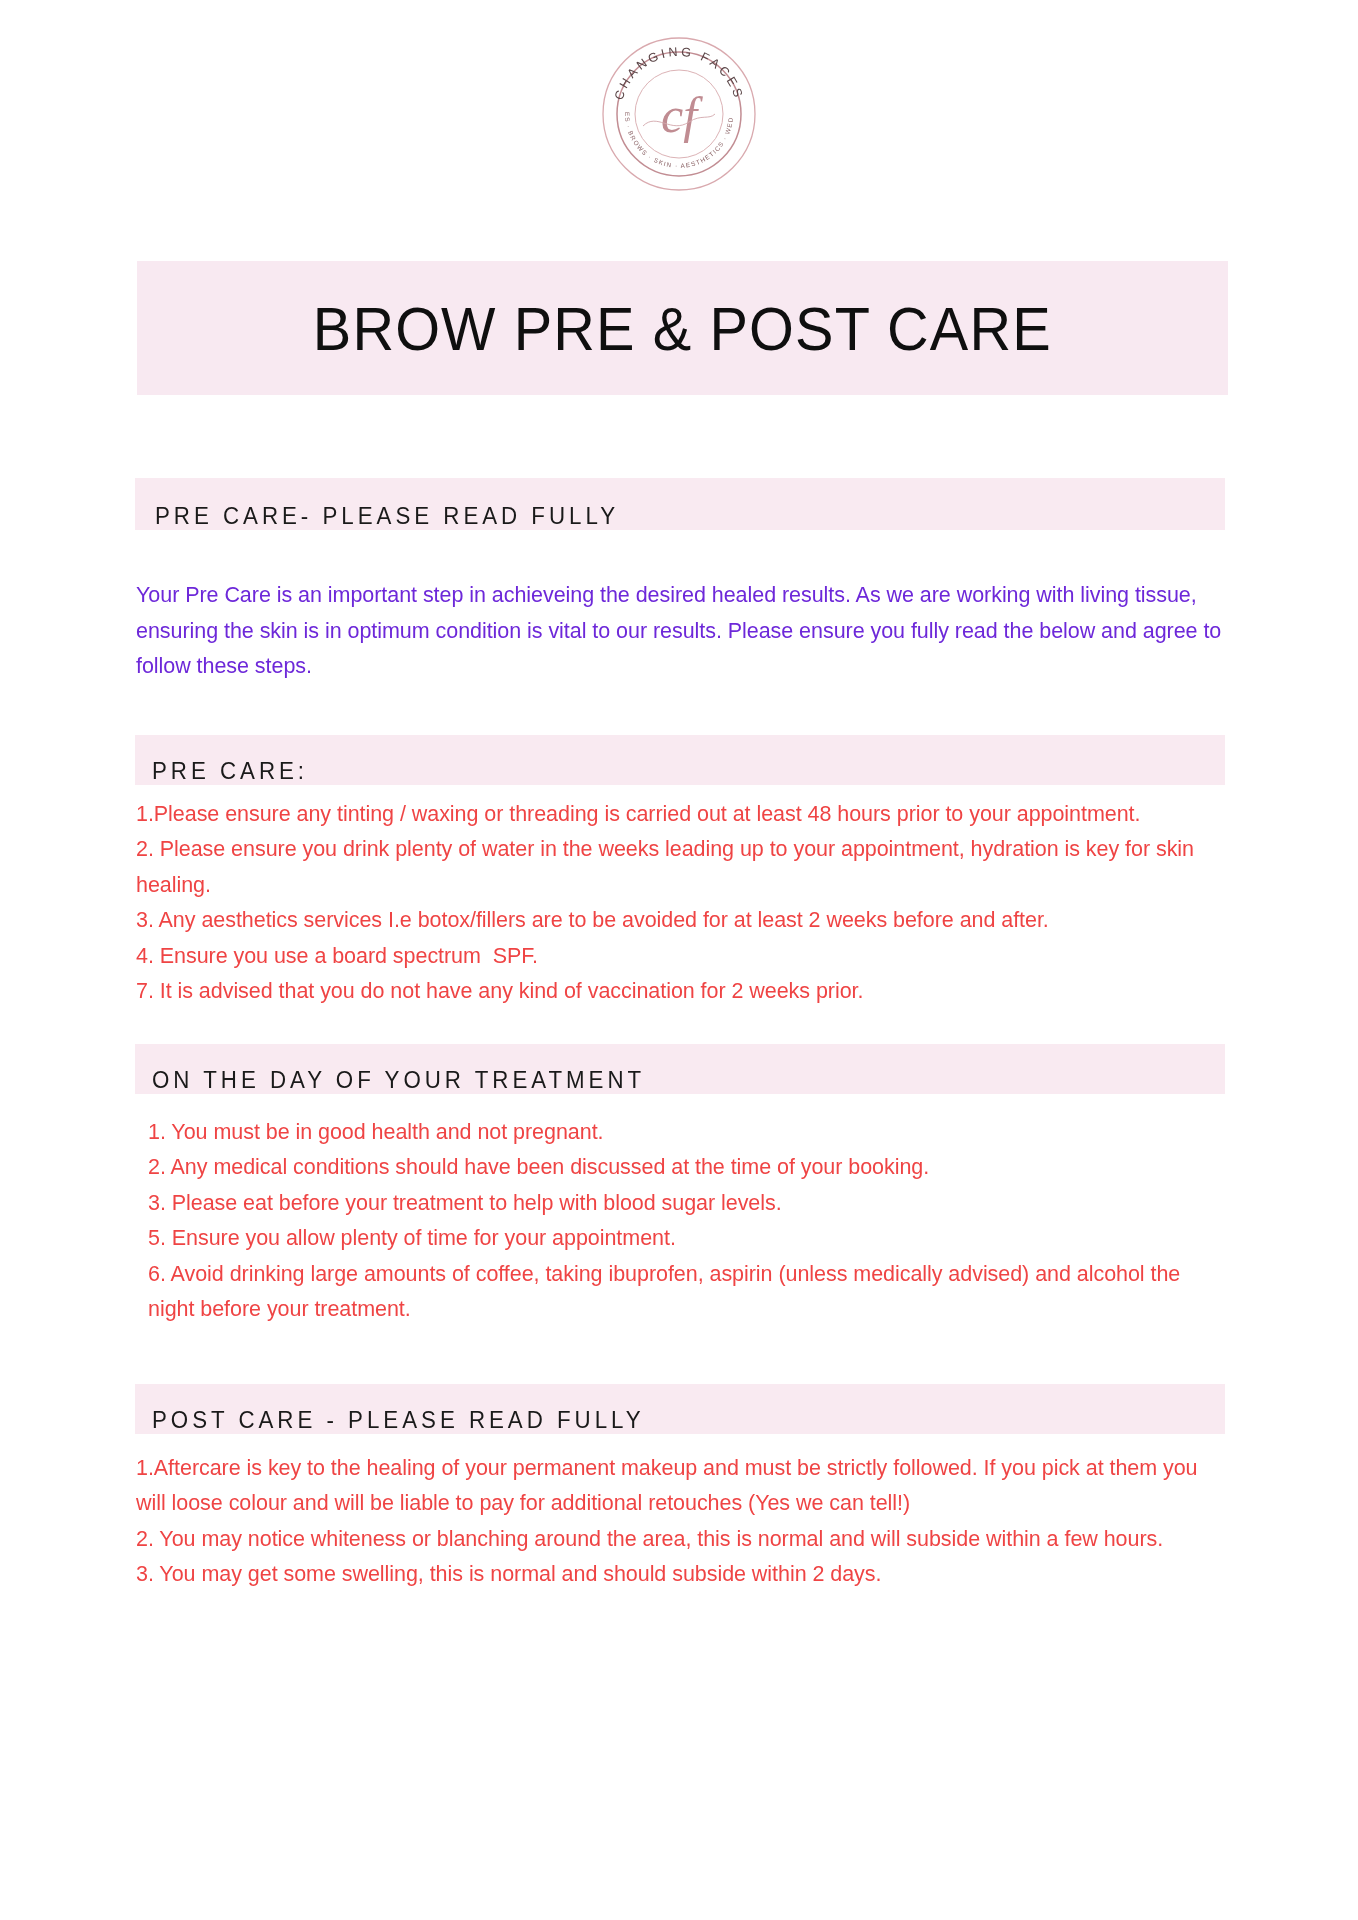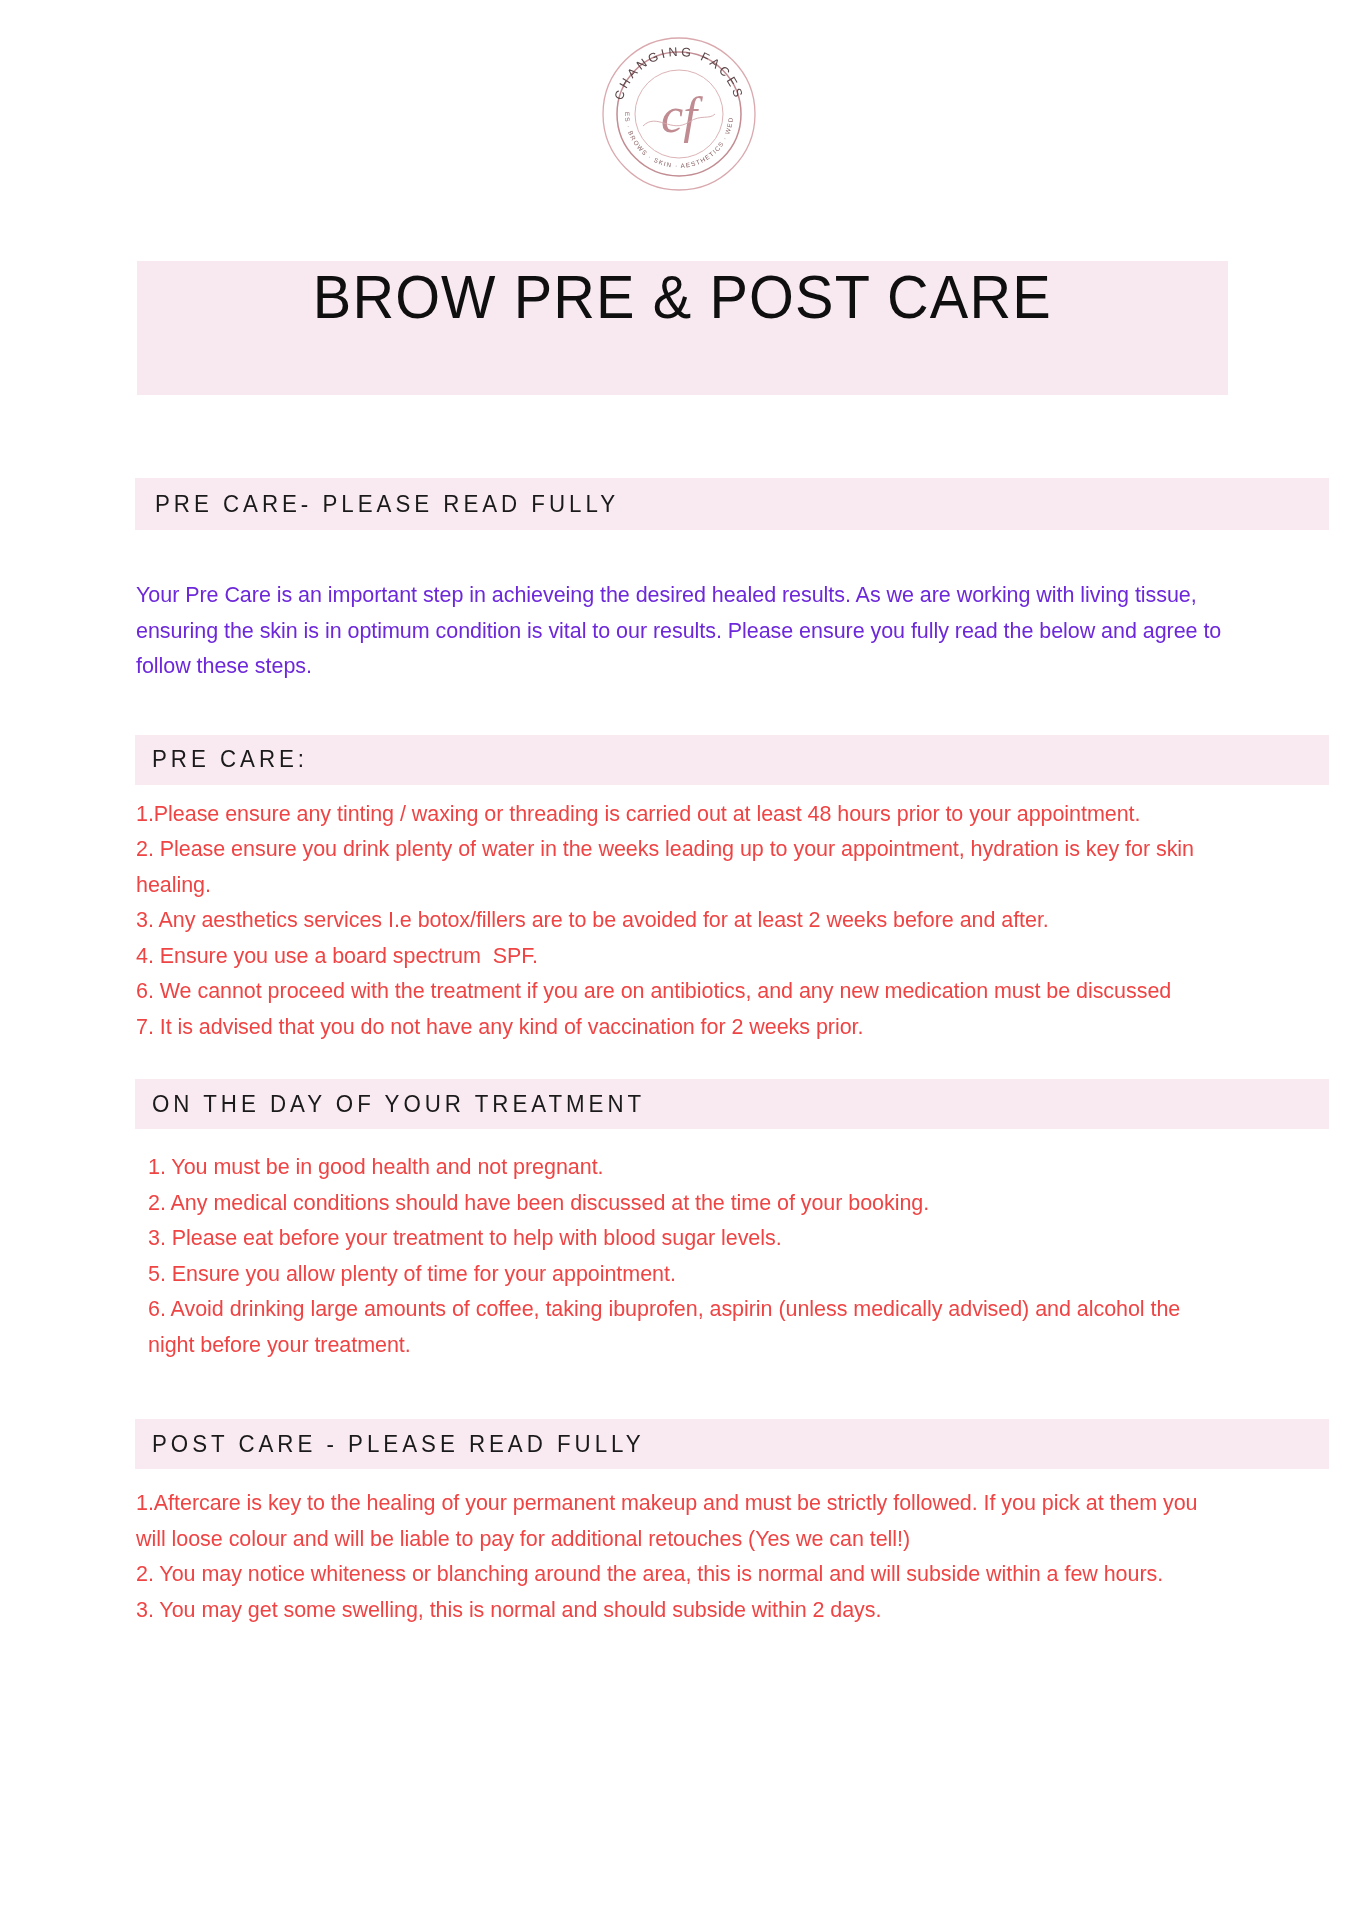--- a/index.html
+++ b/index.html
@@ -42,21 +42,21 @@
 
   
   .title-banner {
     position: absolute;
     left: 137px;
     top: 261px;
     width: 1091px;
     height: 134px;
     background: #f8e9f1;
     display: flex;
-    align-items: flex-start;
+    align-items: center;
     justify-content: center;
   }
   .title-text {
     font-family: "Liberation Sans", sans-serif;
     font-size: 62px;
     font-weight: 400;
     letter-spacing: 1.2px;
     color: #0f0f0f;
     white-space: nowrap;
     transform: scaleX(0.93);
@@ -66,25 +66,25 @@
   
   .content {
     position: absolute;
     left: 0;
     top: 478px;
     width: 1358px;
   }
 
   .section-banner {
     margin: 0 0 0 135px;
-    width: 1194px;
+    width: 1090px;
     background: #f9eaf1;
     box-sizing: border-box;
     display: flex;
-    align-items: center;
+    align-items: flex-end;
   }
   .section-banner.tall { height: 52px; padding-left: 20px; }
   .section-banner.mid  { height: 50px; padding-left: 17px; }
 
   .section-title {
     font-family: "Liberation Sans", sans-serif;
     font-size: 23px;
     font-weight: 400;
     letter-spacing: 4.1px;
     color: #1a1a1a;
@@ -182,21 +182,20 @@
     </div>
 
     <div class="sp-b"></div>
 
     <div class="block">
       <ul class="list">
         <li>1.Please ensure any tinting / waxing or threading is carried out at least 48 hours prior to your appointment.</li>
         <li>2. Please ensure you drink plenty of water in the weeks leading up to your appointment, hydration is key for skin healing.</li>
         <li>3. Any aesthetics services I.e botox/fillers are to be avoided for at least 2 weeks before and after.</li>
         <li>4. Ensure you use a board spectrum  SPF.</li>
-        <li>6. We cannot proceed with the treatment if you are on antibiotics, and any new medication must be discussed</li>
         <li>7. It is advised that you do not have any kind of vaccination for 2 weeks prior.</li>
       </ul>
     </div>
 
     <div class="sp-c"></div>
 
     <div class="section-banner mid">
       <div class="section-title">ON THE DAY OF YOUR TREATMENT</div>
     </div>
 

